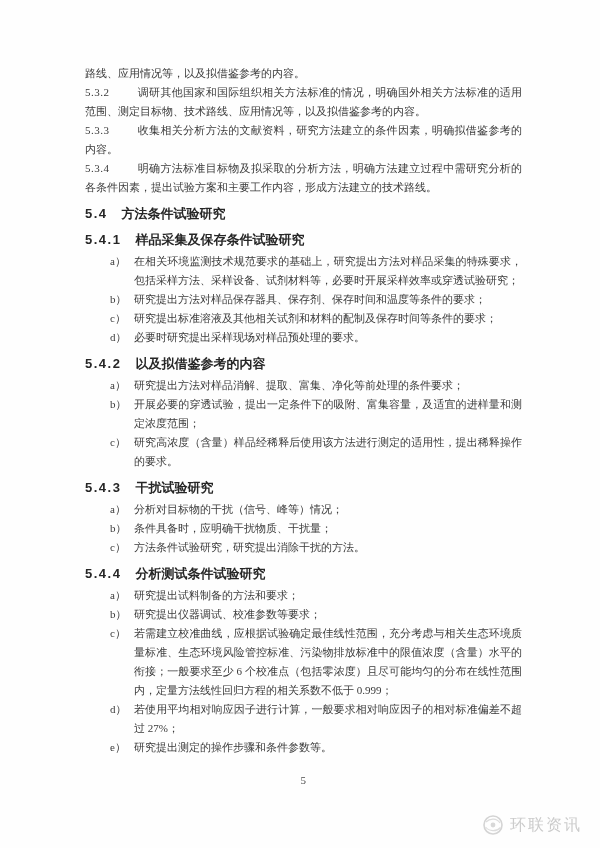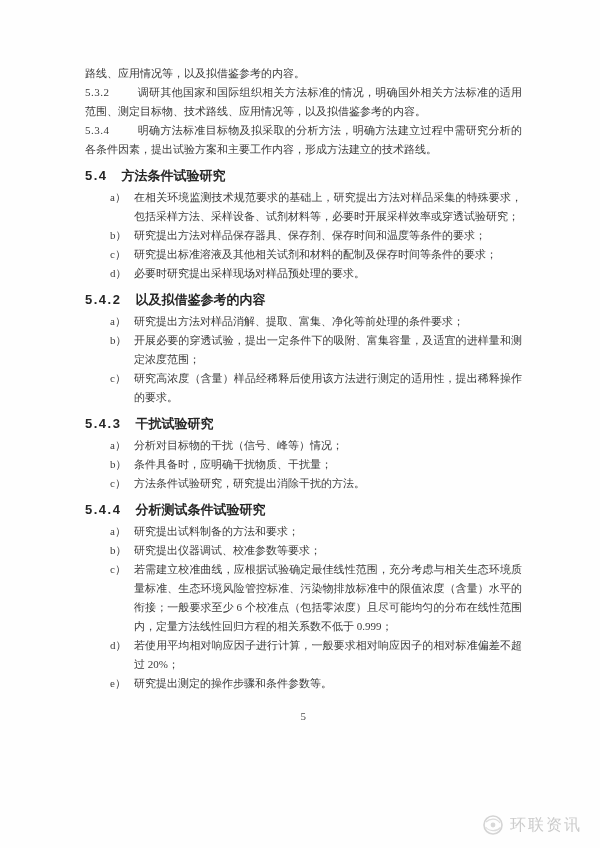--- a/index.html
+++ b/index.html
@@ -82,25 +82,27 @@
 </head>
 <body>
 
 <div class="page">
   <div class="content">
 
     <p class="body-p">路线、应用情况等，以及拟借鉴参考的内容。</p>
 
     <p class="body-p"><span class="clause-num">5.3.2</span><span>调研其他国家和国际组织相关方法标准的情况，明确国外相关方法标准的适用范围、测定目标物、技术路线、应用情况等，以及拟借鉴参考的内容。</span></p>
 
+    <p class="body-p"><span class="clause-num">5.3.3</span><span>收集相关分析方法的文献资料，研究方法建立的条件因素，明确拟借鉴参考的内容。</span></p>
 
     <p class="body-p"><span class="clause-num">5.3.4</span><span>明确方法标准目标物及拟采取的分析方法，明确方法建立过程中需研究分析的各条件因素，提出试验方案和主要工作内容，形成方法建立的技术路线。</span></p>
 
     <h2 class="sec-heading"><span class="sec-num">5.4</span><span>方法条件试验研究</span></h2>
 
+    <h2 class="sec-heading"><span class="sec-num">5.4.1</span><span>样品采集及保存条件试验研究</span></h2>
 
     <div class="list-item">
         <span class="item-label">a）</span>
         <span class="item-text">在相关环境监测技术规范要求的基础上，研究提出方法对样品采集的特殊要求，包括采样方法、采样设备、试剂材料等，必要时开展采样效率或穿透试验研究；</span>
       </div>
     <div class="list-item">
         <span class="item-label">b）</span>
         <span class="item-text">研究提出方法对样品保存器具、保存剂、保存时间和温度等条件的要求；</span>
       </div>
     <div class="list-item">
@@ -151,21 +153,21 @@
     <div class="list-item">
         <span class="item-label">b）</span>
         <span class="item-text">研究提出仪器调试、校准参数等要求；</span>
       </div>
     <div class="list-item">
         <span class="item-label">c）</span>
         <span class="item-text">若需建立校准曲线，应根据试验确定最佳线性范围，充分考虑与相关生态环境质量标准、生态环境风险管控标准、污染物排放标准中的限值浓度（含量）水平的衔接；一般要求至少 6 个校准点（包括零浓度）且尽可能均匀的分布在线性范围内，定量方法线性回归方程的相关系数不低于 0.999；</span>
       </div>
     <div class="list-item">
         <span class="item-label">d）</span>
-        <span class="item-text">若使用平均相对响应因子进行计算，一般要求相对响应因子的相对标准偏差不超过 20%；</span>
+        <span class="item-text">若使用平均相对响应因子进行计算，一般要求相对响应因子的相对标准偏差不超过 27%；</span>
       </div>
     <div class="list-item">
         <span class="item-label">e）</span>
         <span class="item-text">研究提出测定的操作步骤和条件参数等。</span>
       </div>
 
     <div class="page-number">5</div>
   </div>
 
   <div class="watermark">

